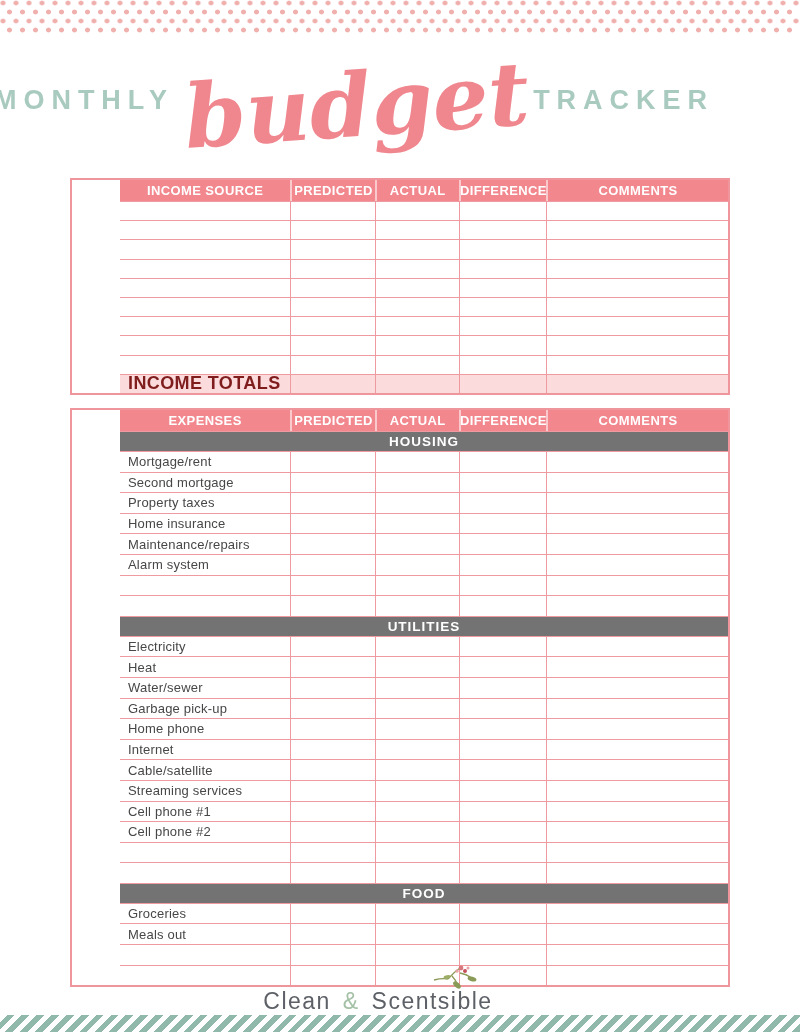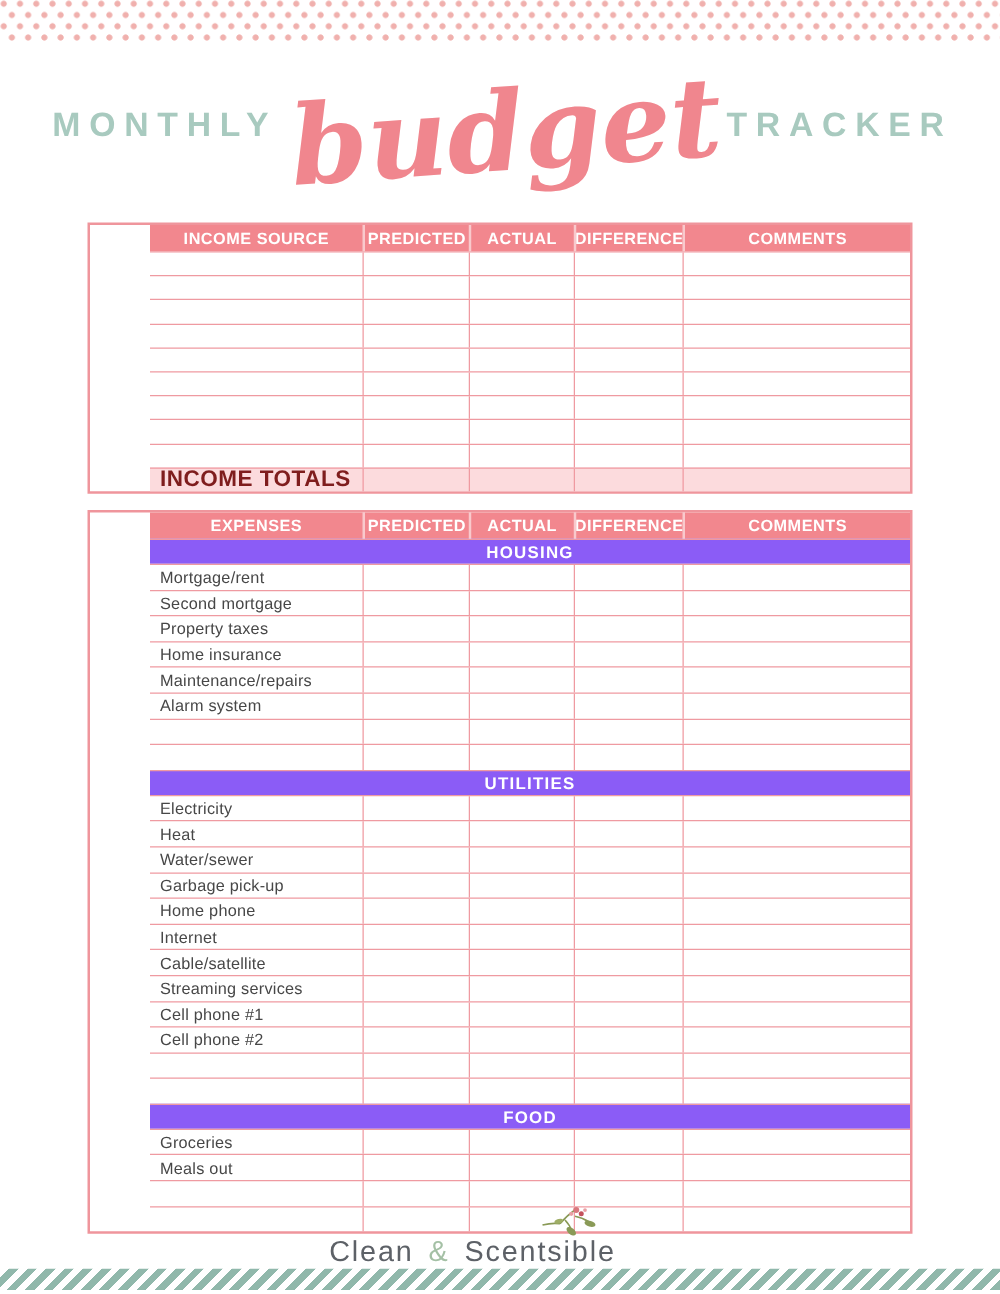--- a/index.html
+++ b/index.html
@@ -11,21 +11,21 @@
     background-image:
       radial-gradient(circle,#f0b0ad 2.1px,rgba(240,176,173,0) 2.8px),
       radial-gradient(circle,#f0b0ad 2.1px,rgba(240,176,173,0) 2.8px);
     background-size:13px 18px;
     background-position:3px 3px,9.5px 12px;}
   .stripe-band{position:absolute;bottom:3px;left:0;width:800px;height:17px;
     background:repeating-linear-gradient(135deg,rgba(0,0,0,0) 0 5px,#90b8ab 5px 10.5px);}
 
   
   .title-wrap{position:absolute;top:42px;left:0;width:708px;height:116px;
-    display:flex;align-items:center;justify-content:center;padding-left:48px;}
+    display:flex;align-items:center;justify-content:center;}
   .t-side{color:#a8cabf;font-size:27px;font-weight:bold;letter-spacing:7px;}
   .t-script{color:#f0868e;font-family:"DejaVu Serif",serif;font-style:italic;font-weight:bold;
     font-size:88px;line-height:.9;margin:0 4px 0 10px;position:relative;top:6px;transform:rotate(-4deg);}
 
   
   .btable{position:absolute;left:70px;width:660px;border:2px solid #ef959c;box-sizing:border-box;
     background:#ffffff;padding-left:48px;}
   .itable{top:178px;}
   .etable{top:408px;}
   .trow{display:grid;grid-template-columns:28% 13.9% 13.8% 14.4% 1fr;}
@@ -35,21 +35,21 @@
   .trow + .trow,.band + .trow,.trow + .band{border-top:1.5px solid #ef9aa1;}
   .cell{display:flex;align-items:center;overflow:hidden;}
   .cell + .cell{border-left:1.5px solid #ef9aa1;}
   .thead .cell{justify-content:center;color:#ffffff;font-size:13px;font-weight:bold;
     letter-spacing:.4px;}
   .thead .cell + .cell{border-left:2px solid rgba(255,255,255,.55);}
   .label-cell{justify-content:flex-start;padding-left:8px;font-size:13px;color:#474747;
     font-weight:300;letter-spacing:.2px;}
   .trow.totals{background:#fcdbdd;}
   .totals .label-cell{color:#7f1d1d;font-weight:bold;font-size:18px;letter-spacing:.4px;}
-  .band{height:19px;background:#8b5cf6;display:flex;align-items:center;justify-content:center;
+  .band{height:19px;background:#737373;display:flex;align-items:center;justify-content:center;
     color:#ffffff;font-weight:bold;font-size:13.5px;letter-spacing:1px;}
 
   
   .footer{position:absolute;top:964px;left:0;width:756px;text-align:center;}
   .sprig{display:block;margin:0 auto -2px 432px;width:46px;height:26px;}
   .logo-text{font-size:23px;letter-spacing:1.5px;color:#5d6167;font-weight:300;}
   .logo-amp{color:#a4c0a5;padding:0 4px;}
 </style>
 </head>
 <body>

